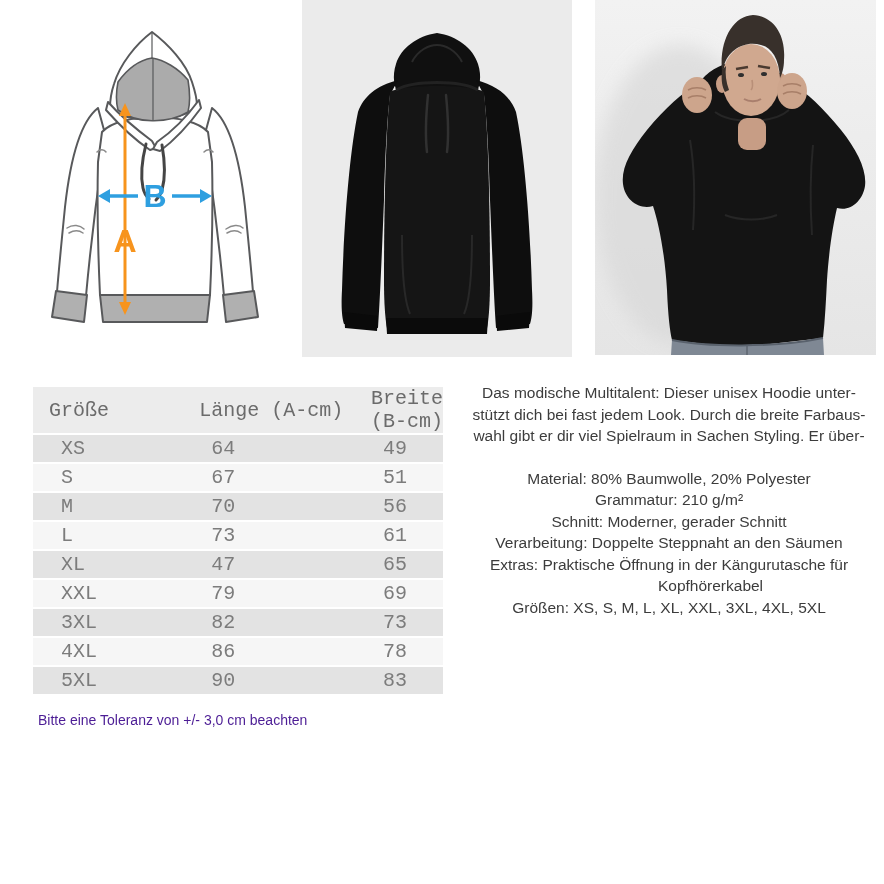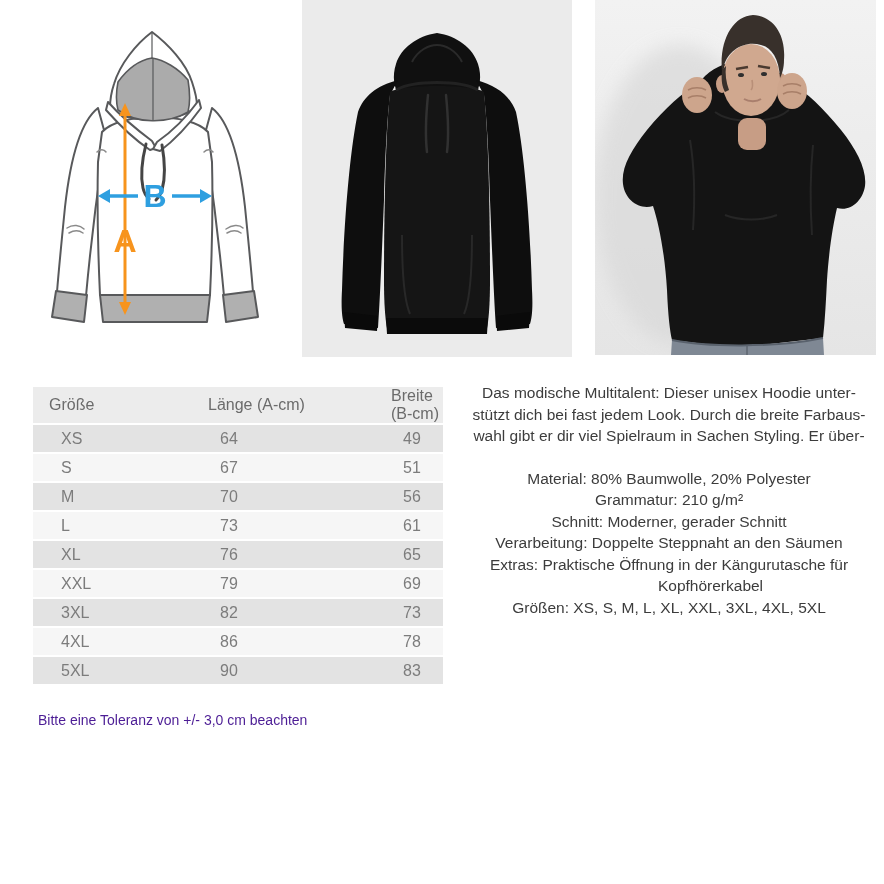--- a/index.html
+++ b/index.html
@@ -9,21 +9,21 @@
   }
   .fig { position:absolute; }
   .fig-diagram { left:40px; top:12px; width:228px; height:336px; background:#ffffff; }
   .fig-product { left:302px; top:0; width:270px; height:357px; background:#ebebeb; }
   .fig-model   { left:595px; top:0; width:281px; height:355px; background:#efefef; }
   .fig svg { display:block; width:100%; height:100%; }
 
   table.size-table {
     position:absolute; left:33px; top:387px; width:410px;
     border-collapse:separate; border-spacing:0;
-    font-size:16px; color:#7c7c7c;
+    font-size:20px; color:#7c7c7c;font-family:Liberation Mono, monospace;
   }
   table.size-table th {
     background:#ececec; color:#6b6b6b; font-weight:normal; text-align:left;
     height:27px; padding:0 0 0 16px; border-bottom:2px solid #ffffff;
   }
   table.size-table td {
     height:27px; padding:0 0 0 28px; border-bottom:2px solid #ffffff;
   }
   table.size-table th:nth-child(1), table.size-table td:nth-child(1){ width:131px; }
   table.size-table th:nth-child(2), table.size-table td:nth-child(2){ width:155px; }
@@ -221,21 +221,21 @@
           <td>70</td>
           <td>56</td>
         </tr>
         <tr class="light">
           <td>L</td>
           <td>73</td>
           <td>61</td>
         </tr>
         <tr class="shade">
           <td>XL</td>
-          <td>76</td>
+          <td>47</td>
           <td>65</td>
         </tr>
         <tr class="light">
           <td>XXL</td>
           <td>79</td>
           <td>69</td>
         </tr>
         <tr class="shade">
           <td>3XL</td>
           <td>82</td>

